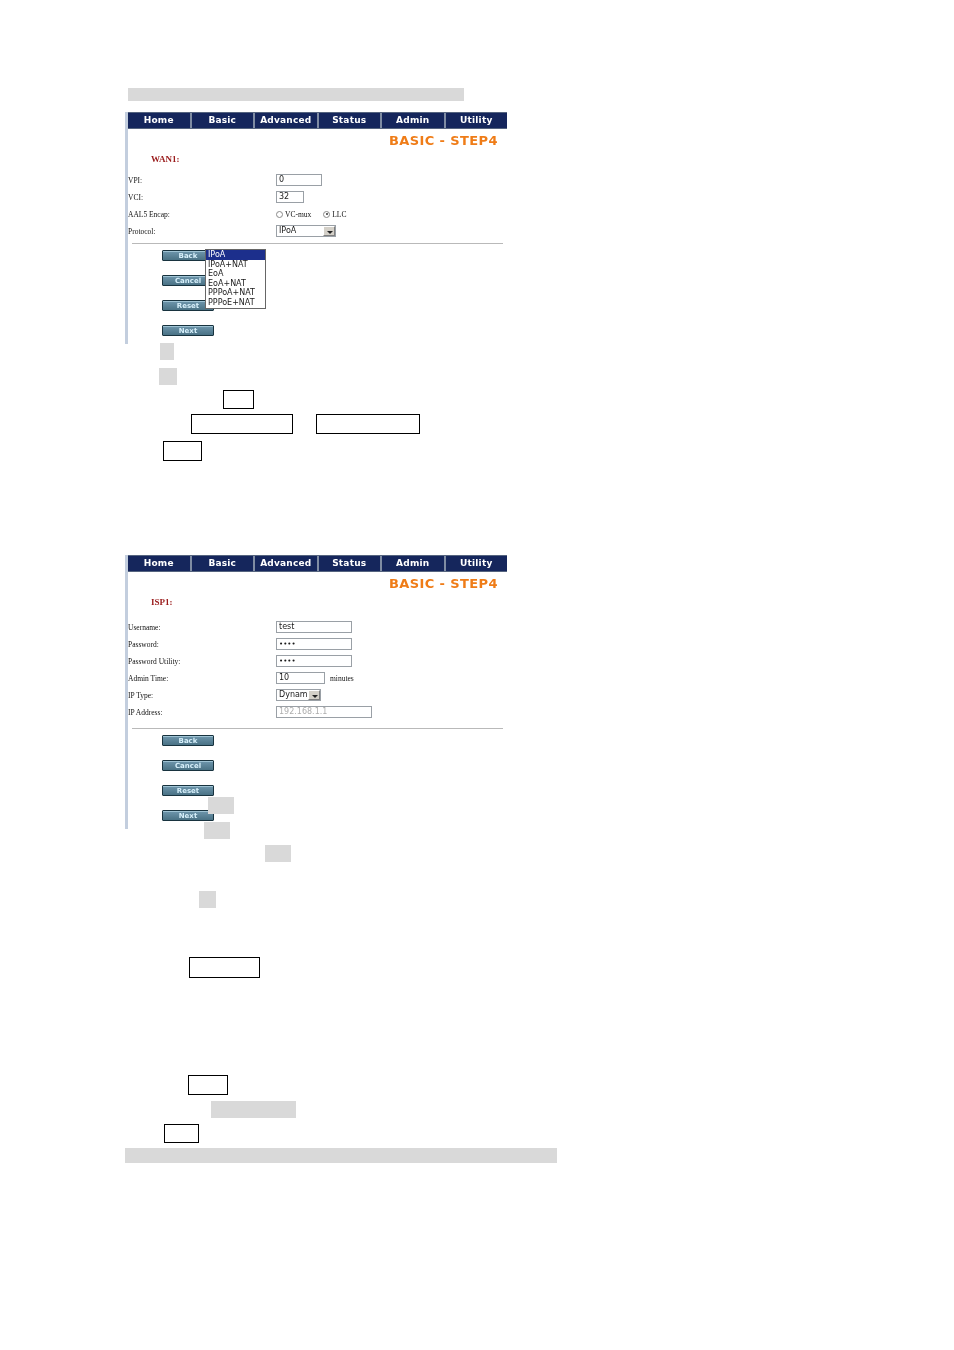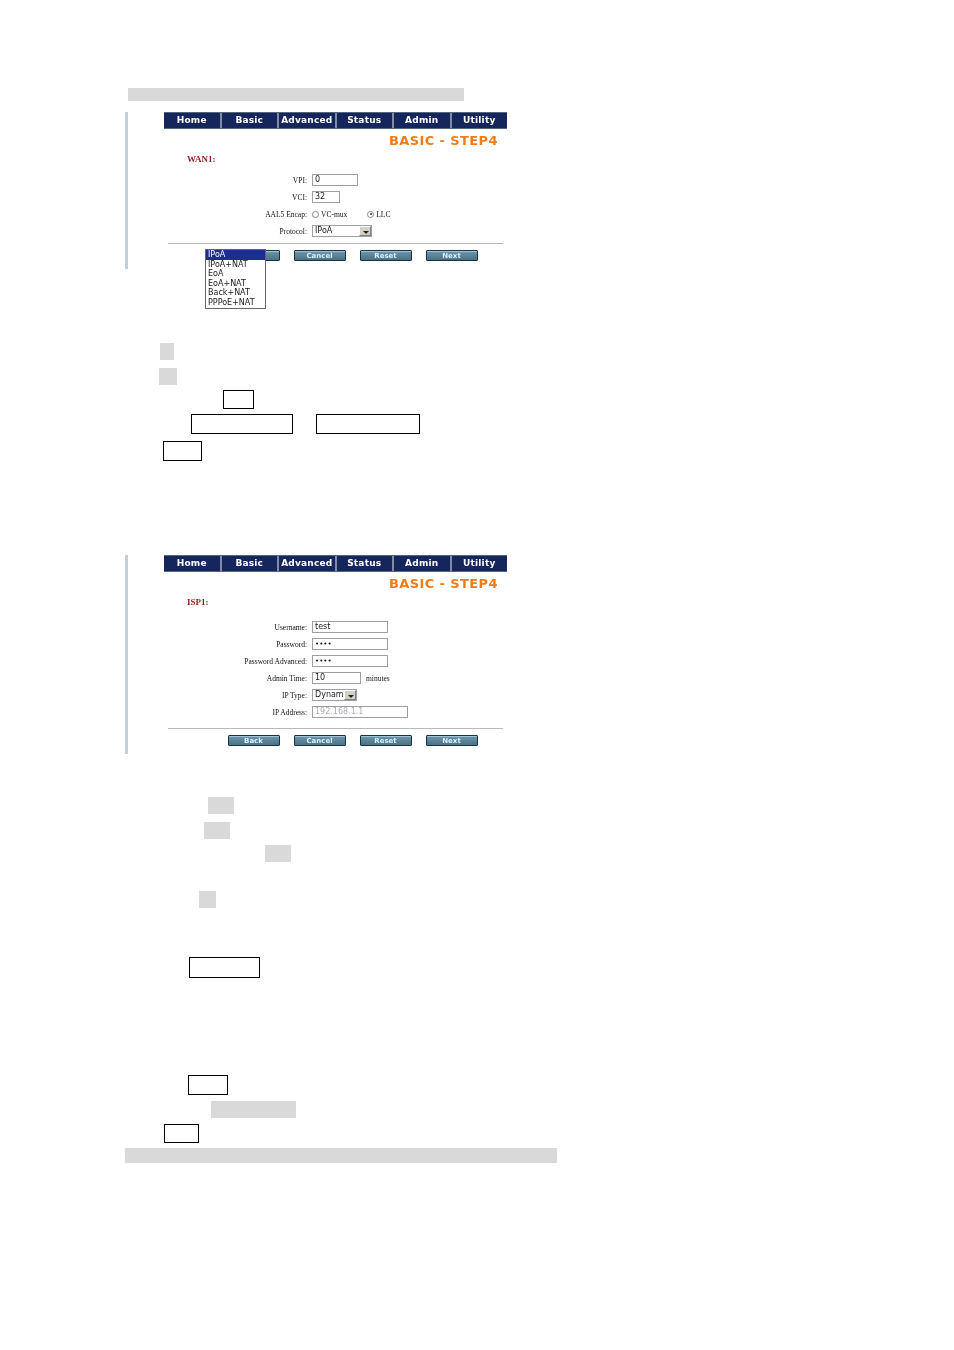--- a/index.html
+++ b/index.html
@@ -27,21 +27,20 @@
     box-sizing: border-box;
   }
 
   
   .panel {
     position: absolute;
     width: 382px;
     background: #ffffff;
     border-left: 3px solid #c3cede;
     box-sizing: border-box;
-    padding-left: 36px;
   }
   .navbar {
     display: flex;
     height: 17px;
     background: #15265c;
     border-top: 1px solid #55647f;
     border-bottom: 1px solid #55647f;
     box-sizing: border-box;
     overflow: hidden;
   }
@@ -82,21 +81,21 @@
     padding-top: 8px;
   }
   .frow {
     display: flex;
     align-items: center;
     height: 16px;
     margin-bottom: 1px;
   }
   .flabel {
     width: 143px;
-    text-align: right;
+    text-align: left;
     padding-right: 5px;
     font-family: "Liberation Serif", serif;
     font-size: 7.5px;
     color: #111111;
     white-space: nowrap;
   }
   .ftext {
     height: 12px;
     border: 1px solid #9aa0a6;
     background: #ffffff;
@@ -113,21 +112,21 @@
   .unit {
     font-family: "Liberation Serif", serif;
     font-size: 7.5px;
     color: #111111;
     padding-left: 5px;
     text-align: center;
   }
   .radio-group {
     display: flex;
     align-items: center;
-    gap: 20px;
+    gap: 12px;
     font-family: "Liberation Serif", serif;
     font-size: 7.5px;
     color: #111111;
   }
   .radio {
     display: inline-block;
     width: 7px;
     height: 7px;
     border: 1px solid #8a8a8a;
     border-radius: 50%;
@@ -203,20 +202,21 @@
     height: 1px;
     background: #b9b9b9;
     margin: 4px 4px 0 4px;
   }
   .btn-row {
     display: flex;
     justify-content: center;
     gap: 14px;
     padding: 6px 0 8px 0;
     padding-left: 34px;
+    flex-direction: column;
   }
   .btn {
     width: 52px;
     height: 11px;
     background: linear-gradient(#6f97ad, #4a7285);
     border: 1px solid #18333f;
     border-radius: 1px;
     color: #d7f0fb;
     font-family: "DejaVu Sans", sans-serif;
     font-size: 7px;
@@ -285,21 +285,21 @@
     <div class="btn">Reset</div>
     <div class="btn">Next</div>
   </div>
 </div>
 
 <div class="dropdown-list" style="left:205px; top:249px; width:61px;">
   <div class="dd-item sel">IPoA</div>
   <div class="dd-item">IPoA+NAT</div>
   <div class="dd-item">EoA</div>
   <div class="dd-item">EoA+NAT</div>
-  <div class="dd-item">Back+NAT</div>
+  <div class="dd-item">PPPoA+NAT</div>
   <div class="dd-item">PPPoE+NAT</div>
 </div>
 
 <div class="redact-fill" style="left:160px; top:343px; width:14px; height:17px;"></div>
 <div class="redact-fill" style="left:159px; top:368px; width:18px; height:17px;"></div>
 <div class="redact-outline" style="left:223px; top:390px; width:31px; height:19px;"></div>
 <div class="redact-outline" style="left:191px; top:414px; width:102px; height:20px;"></div>
 <div class="redact-outline" style="left:316px; top:414px; width:104px; height:20px;"></div>
 <div class="redact-outline" style="left:163px; top:441px; width:39px; height:20px;"></div>
 
@@ -324,21 +324,21 @@
       <div class="flabel">Username:</div>
       <div class="ftext" style="width:76px;">test</div>
     </div>
 
     <div class="frow">
       <div class="flabel">Password:</div>
       <div class="ftext" style="width:76px; font-size:7px;">••••</div>
     </div>
 
     <div class="frow">
-      <div class="flabel">Password Advanced:</div>
+      <div class="flabel">Password Utility:</div>
       <div class="ftext" style="width:76px; font-size:7px;">••••</div>
     </div>
 
     <div class="frow">
       <div class="flabel">Admin Time:</div>
       <div class="ftext" style="width:49px;">10</div>
       <div class="unit">minutes</div>
     </div>
 
     <div class="frow">

